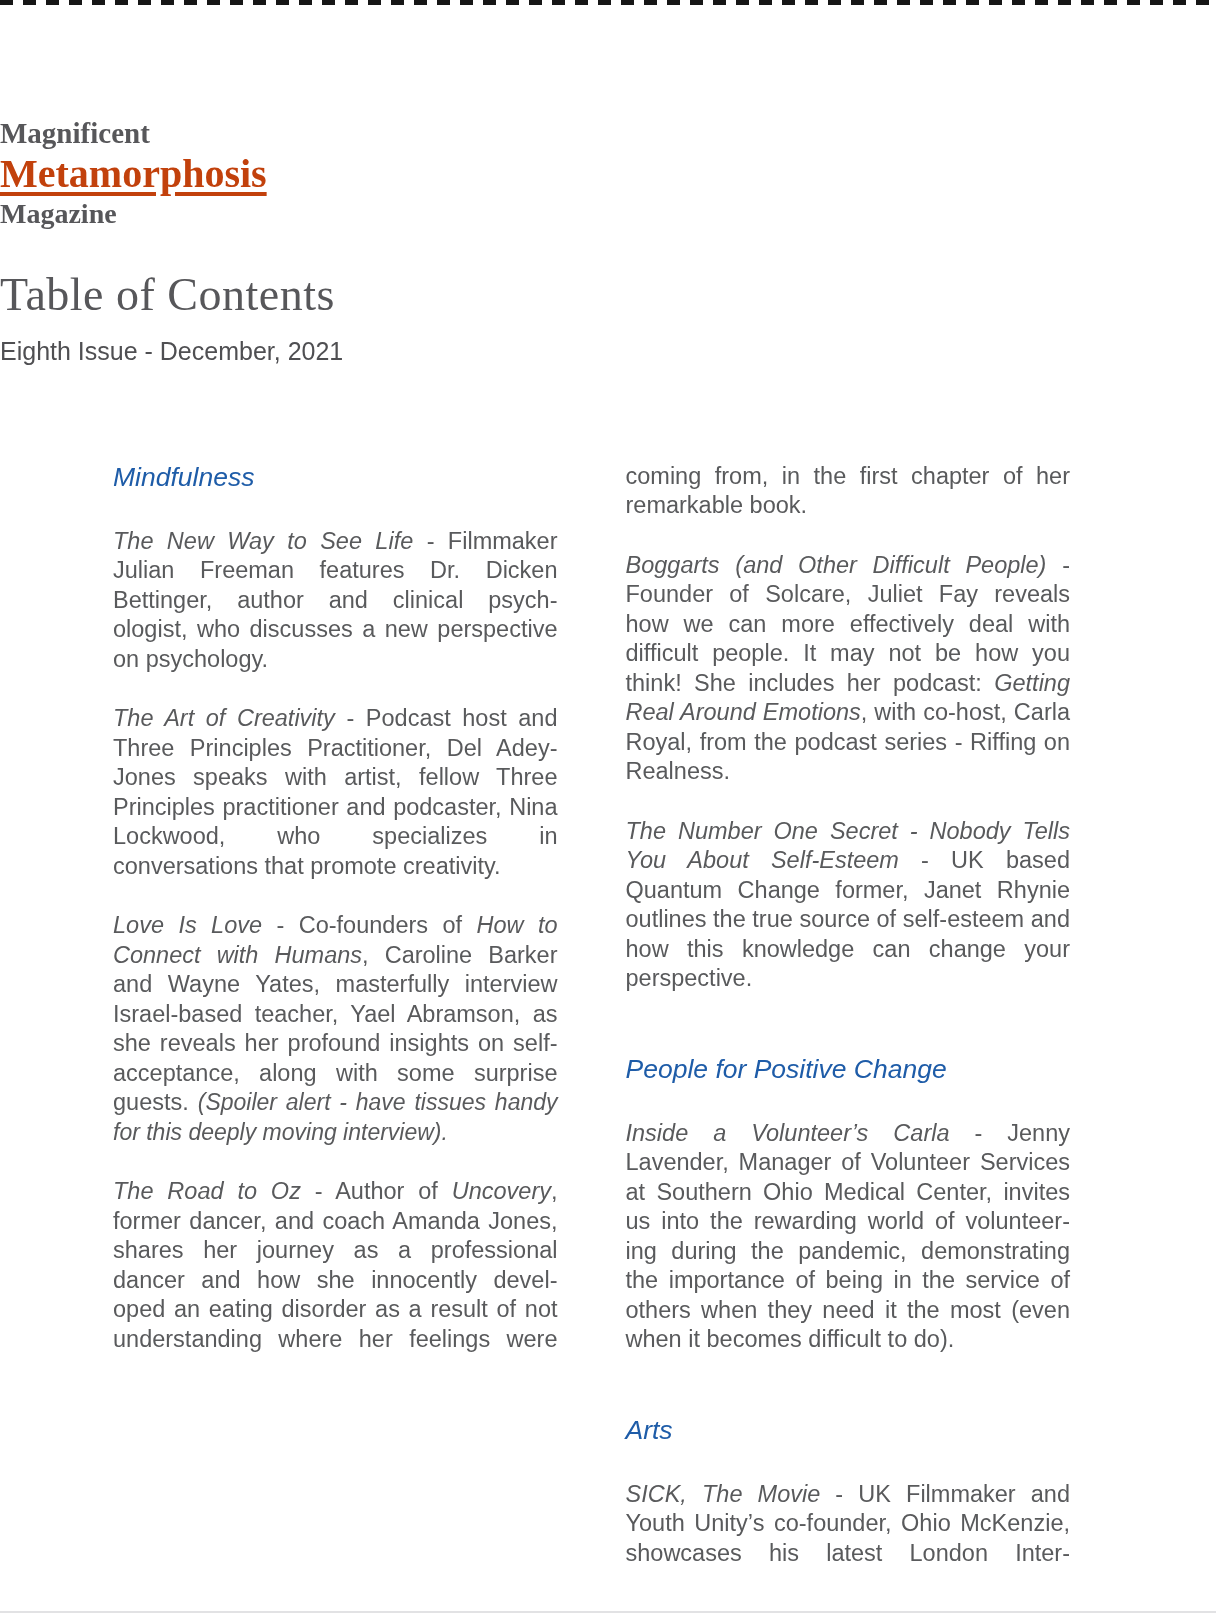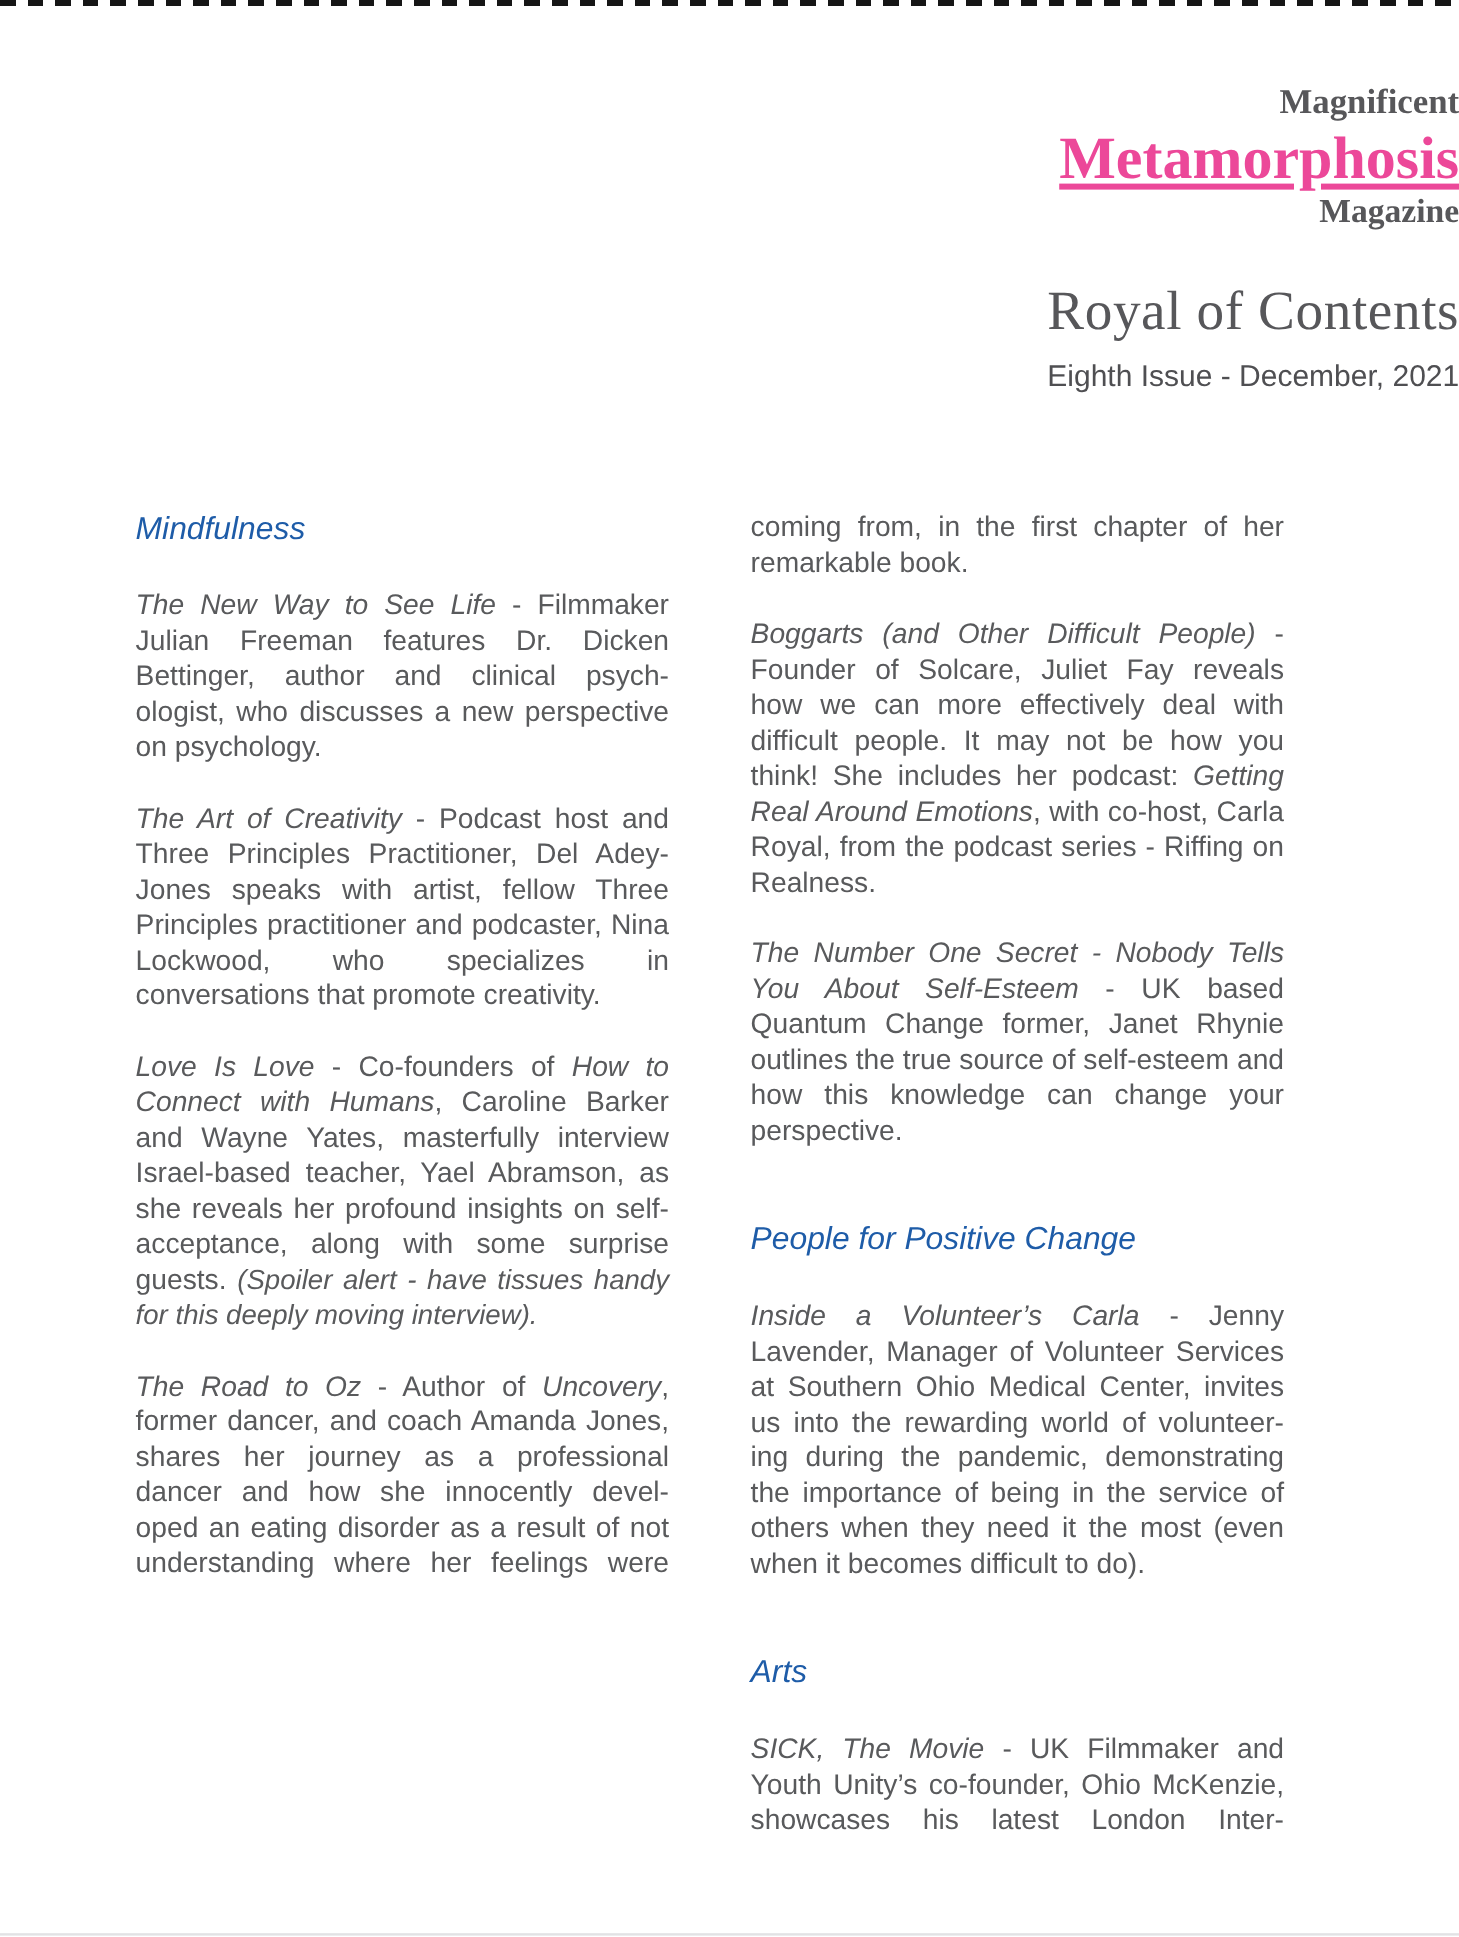--- a/index.html
+++ b/index.html
@@ -8,28 +8,28 @@
     font-family:"Liberation Sans",sans-serif;
   }
   .dashed-top{
     position:absolute;top:0;left:0;width:1216px;height:5px;
     background:repeating-linear-gradient(90deg,#161616 0 13px,transparent 13px 23px);
   }
   .dashed-bottom{
     position:absolute;bottom:1px;left:0;width:1216px;height:2px;
     background:#e2e2e4;
   }
-  header{ text-align:right; padding-top:68px; }
+  header{ text-align:left; padding-top:116px; }
   .m1{
     font-family:"Liberation Serif",serif;font-weight:700;font-size:29px;
     color:#57575a;line-height:1.2;
   }
   .m2{
-    font-family:"Liberation Serif",serif;font-weight:700;font-size:50px;
-    color:#ec4899;line-height:1.15;text-decoration:underline;
+    font-family:"Liberation Serif",serif;font-weight:700;font-size:40px;
+    color:#c2410c;line-height:1.15;text-decoration:underline;
     text-underline-offset:5px;
   }
   .m3{
     font-family:"Liberation Serif",serif;font-weight:700;font-size:28px;
     color:#57575a;line-height:1.2;
   }
   .toc-title{
     font-family:"Liberation Serif",serif;font-weight:400;font-size:46px;
     color:#57575a;margin:40px 0 0;line-height:1.1;letter-spacing:0.5px;
   }
@@ -56,21 +56,21 @@
 </style>
 </head>
 <body>
 
 <div class="dashed-top"></div>
 
 <header>
   <div class="m1">Magnificent</div>
   <div class="m2">Metamorphosis</div>
   <div class="m3">Magazine</div>
-  <h1 class="toc-title">Royal of Contents</h1>
+  <h1 class="toc-title">Table of Contents</h1>
   <div class="toc-subtitle">Eighth Issue - December, 2021</div>
 </header>
 
 <main class="columns">
   <section class="col" id="col-left">
       <h2 class="section">Mindfulness</h2>
       <p class="entry"><em>The New Way to See Life</em><span> - Filmmaker Julian Freeman features Dr. Dicken Bettinger, author and clinical psych-ologist, who discusses a new perspective on psychology.</span></p>
       <p class="entry"><em>The Art of Creativity</em><span> - Podcast host and Three Principles Practitioner, Del Adey-Jones speaks with artist, fellow Three Principles practitioner and podcaster, Nina Lockwood, who specializes in conversations that promote creativity.</span></p>
       <p class="entry"><em>Love Is Love</em><span> - Co-founders of </span><em>How to Connect with Humans</em><span>, Caroline Barker and Wayne Yates, masterfully interview Israel-based teacher, Yael Abramson, as she reveals her profound insights on self-acceptance, along with some surprise guests. </span><em class="small">(Spoiler alert - have tissues handy for this deeply moving interview).</em></p>
       <p class="entry cont"><em>The Road to Oz</em><span> - Author of </span><em>Uncovery</em><span>, former dancer, and coach Amanda Jones, shares her journey as a professional dancer and how she innocently devel-oped an eating disorder as a result of not understanding where her feelings were</span></p>

